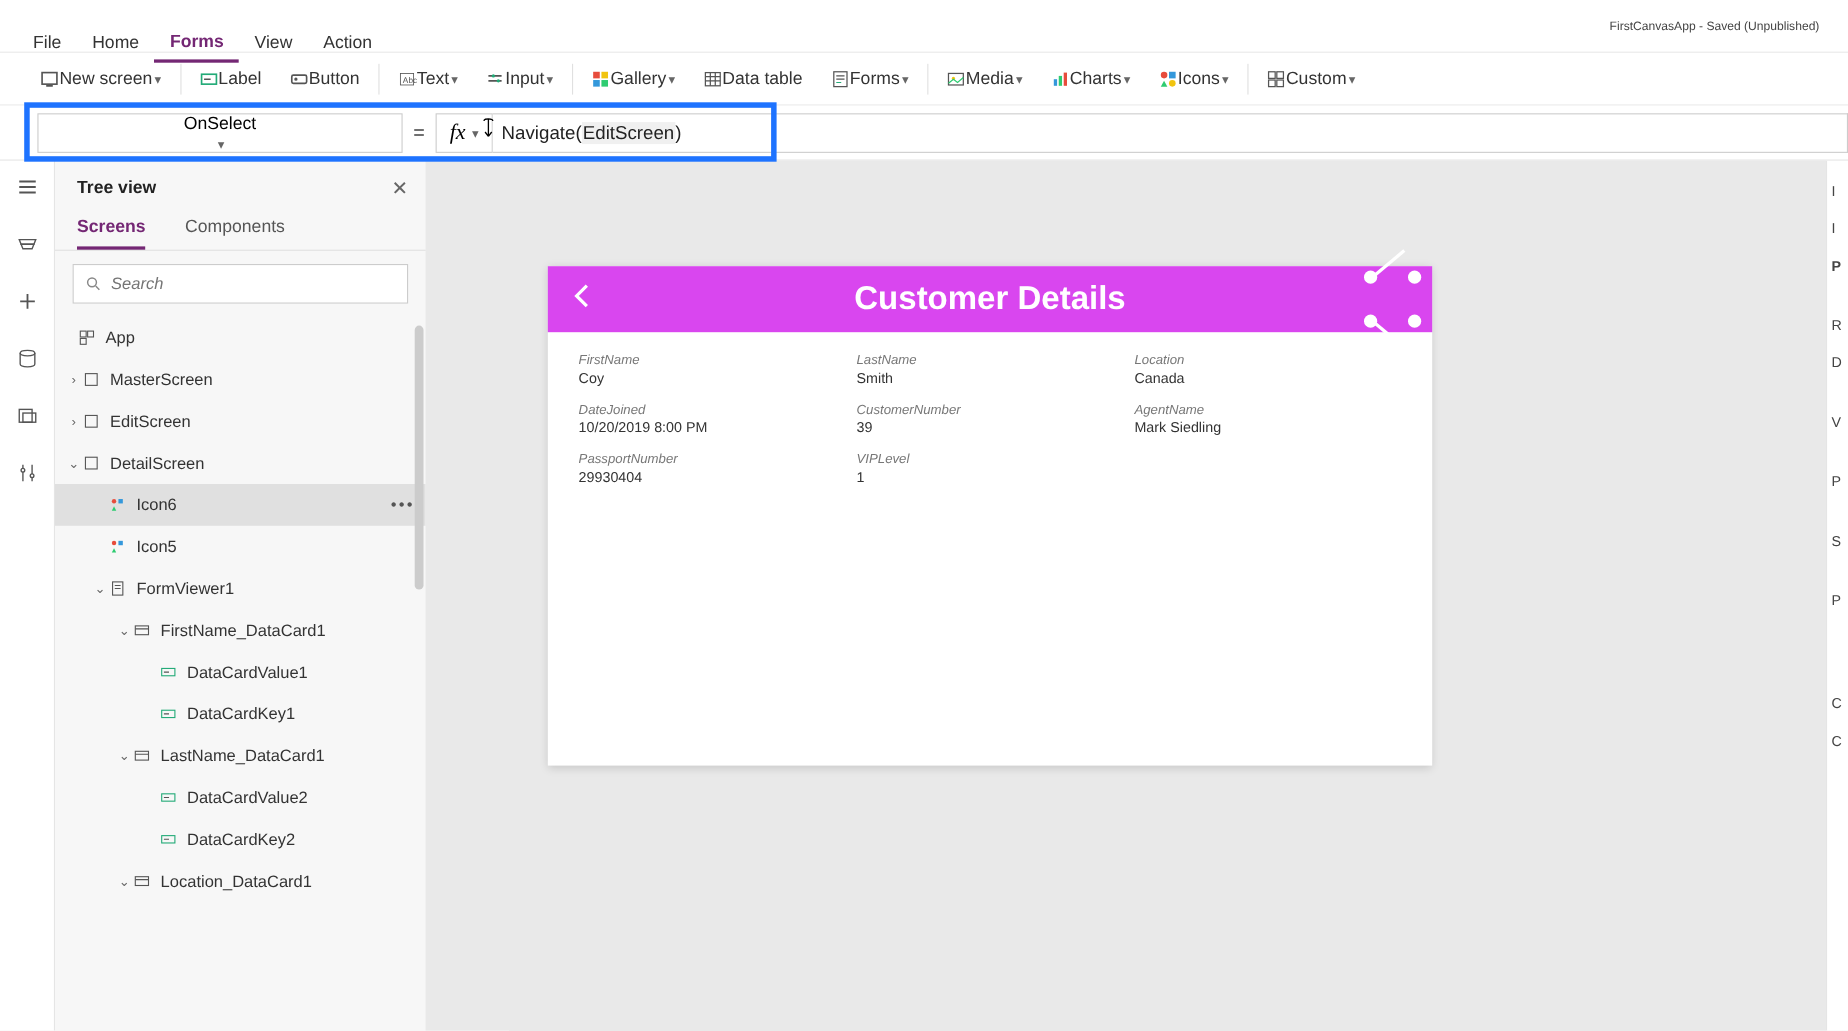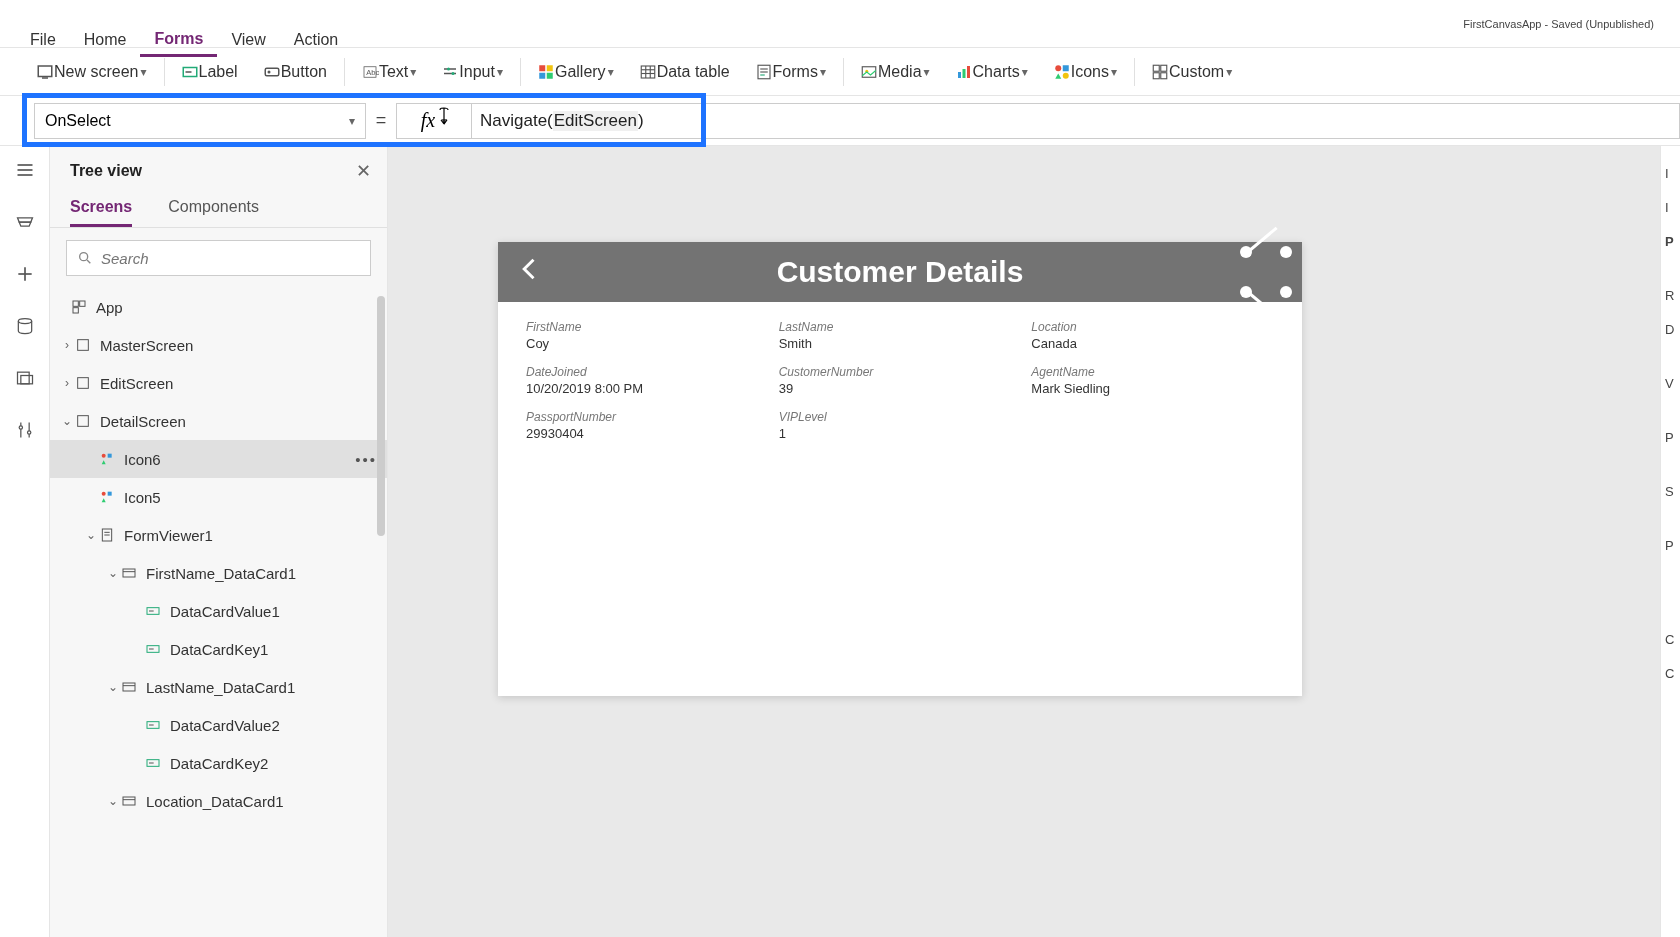--- a/index.html
+++ b/index.html
@@ -15,23 +15,23 @@
 .ribbon { display: flex; align-items: center; height: 48px; background: #fff; border-bottom: 1px solid #e5e5e5; padding-left: 24px; }
 .ribbon .rbtn { display: flex; align-items: center; gap: 0; padding: 6px 12px; font-size: 16px; color: #333; cursor: pointer; border-right: 1px solid transparent; }
 .ribbon .divider { width: 1px; height: 28px; background: #e0e0e0; margin: 0 4px; }
 .ribbon svg { width: 18px; height: 18px; }
 .chev { font-size: 12px; color: #666; margin-left: 2px; }
 
 
 .formula-wrap { position: relative; background: #fff; height: 50px; display:flex; align-items:center; border-bottom: 1px solid #e5e5e5;}
 .blue-box { position: absolute; left: 22px; top: -3px; width: 684px; height: 54px; border: 5px solid #1e73ff; pointer-events: none; z-index: 5; }
 .formula-inner { display: flex; align-items: center; width: 100%; padding-left: 34px; }
-.prop-dd { width: 332px; height: 36px; border: 1px solid #ccc; display: flex; align-items: center; padding: 0 10px; font-size: 16px; background: #fff; justify-content: space-between; }
+.prop-dd { width: 332px; height: 36px; border: 1px solid #ccc; display: flex; align-items: center; padding: 0 10px; font-size: 16px; background: #fff; justify-content: space-between; flex-direction: column; }
 .equals { width: 30px; text-align: center; font-size: 18px; color: #444; }
-.fx-btn { width: 76px; height: 36px; border: 1px solid #ccc; display:flex; align-items:center; justify-content:center; gap:4px; background:#fff;}
+.fx-btn { width: 52px; height: 36px; border: 1px solid #ccc; display:flex; align-items:center; justify-content:center; gap:4px; background:#fff;}
 .fx-btn .fx { font-style: italic; font-family: "Times New Roman", serif; font-size: 20px; }
 .formula-input { flex: 1; height: 36px; border: 1px solid #ccc; border-left: none; padding: 0 8px; font-size: 17px; font-family: Consolas, monospace; background: #fff; display:flex; align-items:center;}
 .formula-input .fn { color: #222; }
 .formula-input .paren { color: #222; }
 .formula-input .arg { color: #222; background: #f0f0f0; padding: 0 1px; }
 .cursor-icon { position: absolute; left: 438px; top: 10px; z-index: 6; font-size: 18px; pointer-events:none;}
 
 
 .main { display: flex; height: calc(937px - 48px - 48px - 50px); }
 
@@ -55,21 +55,21 @@
 .tree-scrollbar { position: absolute; right: 2px; top: 8px; width: 8px; height: 240px; background: #ccc; border-radius: 4px; }
 .tree .node { display: flex; align-items: center; height: 38px; font-size: 15px; color: #333; cursor: pointer; padding-right: 10px; }
 .tree .node.selected { background: #e0e0e0; }
 .tree .arrow { width: 14px; display:inline-flex; justify-content:center; color:#666; font-size:12px;}
 .tree .ticon { width: 18px; height: 18px; margin-right: 8px; display:inline-flex; align-items:center; justify-content:center;}
 .tree .more { margin-left: auto; color: #555; letter-spacing: 2px; }
 
 
 .canvas-area { flex: 1; background: #e9e9e9; position: relative; overflow: hidden; }
 .screen-preview { position: absolute; left: 110px; top: 96px; width: 804px; height: 454px; background: #fff; box-shadow: 0 2px 8px rgba(0,0,0,0.15); }
-.screen-header { height: 60px; background: #737373; display: flex; align-items: center; position: relative; }
+.screen-header { height: 60px; background: #d946ef; display: flex; align-items: center; position: relative; }
 .screen-header .back-chev { color: #fff; font-size: 32px; margin-left: 18px; cursor: pointer; }
 .screen-header .title { position:absolute; left:0; right:0; text-align:center; color: #fff; font-size: 30px; font-weight: 700; pointer-events:none;}
 .edit-handles { position: absolute; right: 10px; top: 4px; width: 52px; height: 52px; }
 .edit-handles .h { position: absolute; width: 12px; height: 12px; background: #fff; border-radius: 50%; }
 .edit-handles .line { position: absolute; background: #fff; }
 .form-body { padding: 18px 28px; display: grid; grid-template-columns: 1fr 1fr 1fr; row-gap: 14px; column-gap: 10px; }
 .field .flabel { font-size: 12px; color: #777; margin-bottom: 2px; font-style: italic; }
 .field .fvalue { font-size: 13px; color: #333; }
 
 

